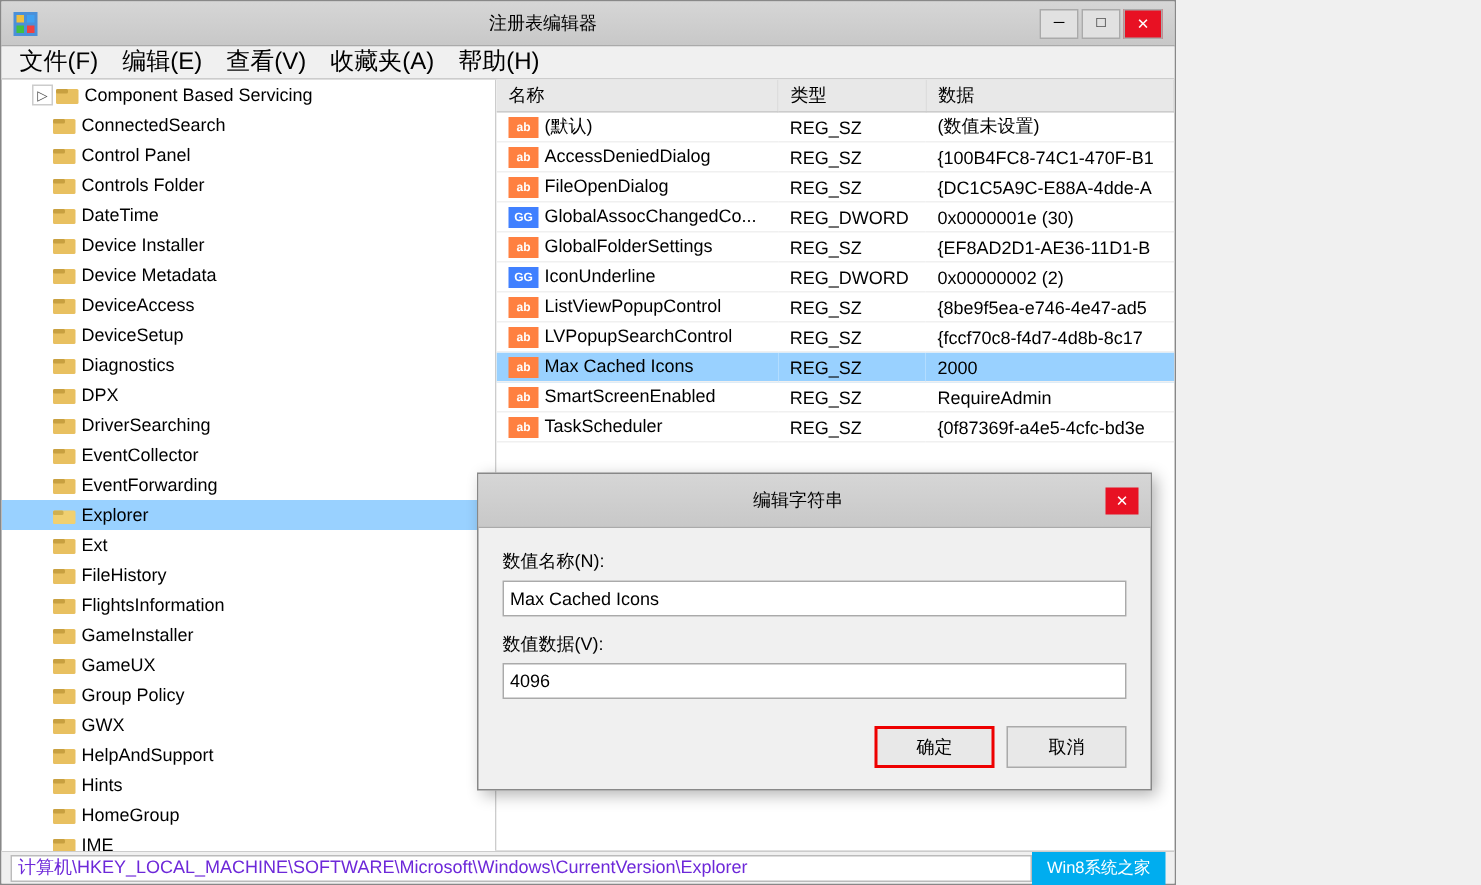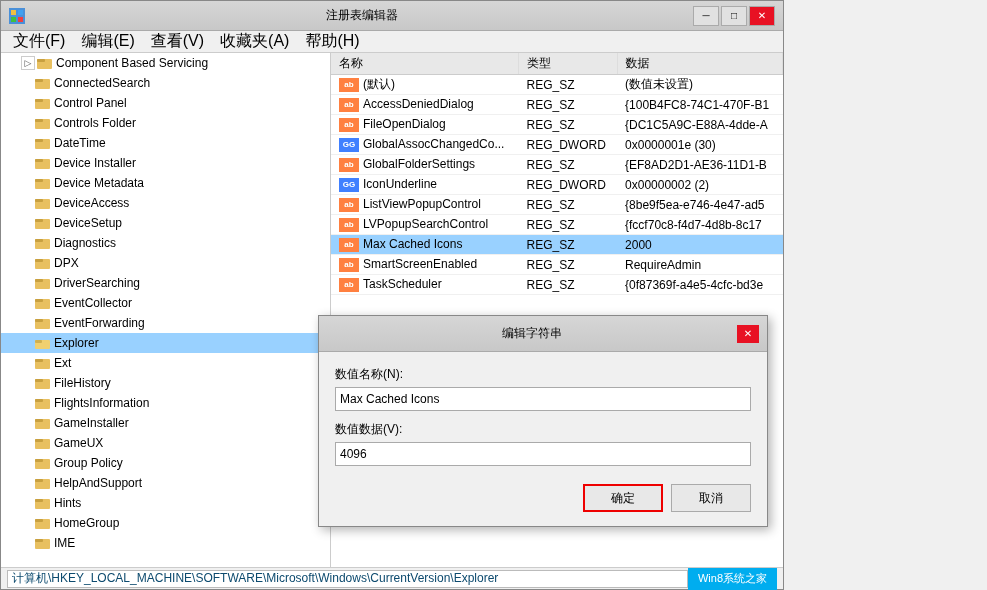--- a/index.html
+++ b/index.html
@@ -179,21 +179,21 @@
       font-size: 12px;
     }
     .status-text {
       flex: 1;
       background: #fff;
       border: 1px solid #bbb;
       padding: 1px 4px;
       height: 18px;
       display: flex;
       align-items: center;
-      color: #0c4a6e;
+      color: #6d28d9;
     }
     .win8-badge {
       background: #00adef;
       color: white;
       padding: 2px 10px;
       font-size: 11px;
       height: 22px;
       display: flex;
       align-items: center;
       margin-left: auto;
@@ -551,20 +551,31 @@
       </div>
       <div class="tree-item">
         <span class="indent"></span>
         <span style="width:14px;display:inline-block;"></span>
         <span class="folder-icon">
           <svg viewBox="0 0 16 14">
               <rect x="0" y="3" width="15" height="10" rx="1" fill="#e8c060"></rect>
               <rect x="0" y="3" width="8" height="3" rx="1" fill="#c8a040"></rect>
             </svg>
         </span>
+        <span class="item-label">GWX</span>
+      </div>
+      <div class="tree-item">
+        <span class="indent"></span>
+        <span style="width:14px;display:inline-block;"></span>
+        <span class="folder-icon">
+          <svg viewBox="0 0 16 14">
+              <rect x="0" y="3" width="15" height="10" rx="1" fill="#e8c060"></rect>
+              <rect x="0" y="3" width="8" height="3" rx="1" fill="#c8a040"></rect>
+            </svg>
+        </span>
         <span class="item-label">HelpAndSupport</span>
       </div>
       <div class="tree-item">
         <span class="indent"></span>
         <span style="width:14px;display:inline-block;"></span>
         <span class="folder-icon">
           <svg viewBox="0 0 16 14">
               <rect x="0" y="3" width="15" height="10" rx="1" fill="#e8c060"></rect>
               <rect x="0" y="3" width="8" height="3" rx="1" fill="#c8a040"></rect>
             </svg>

